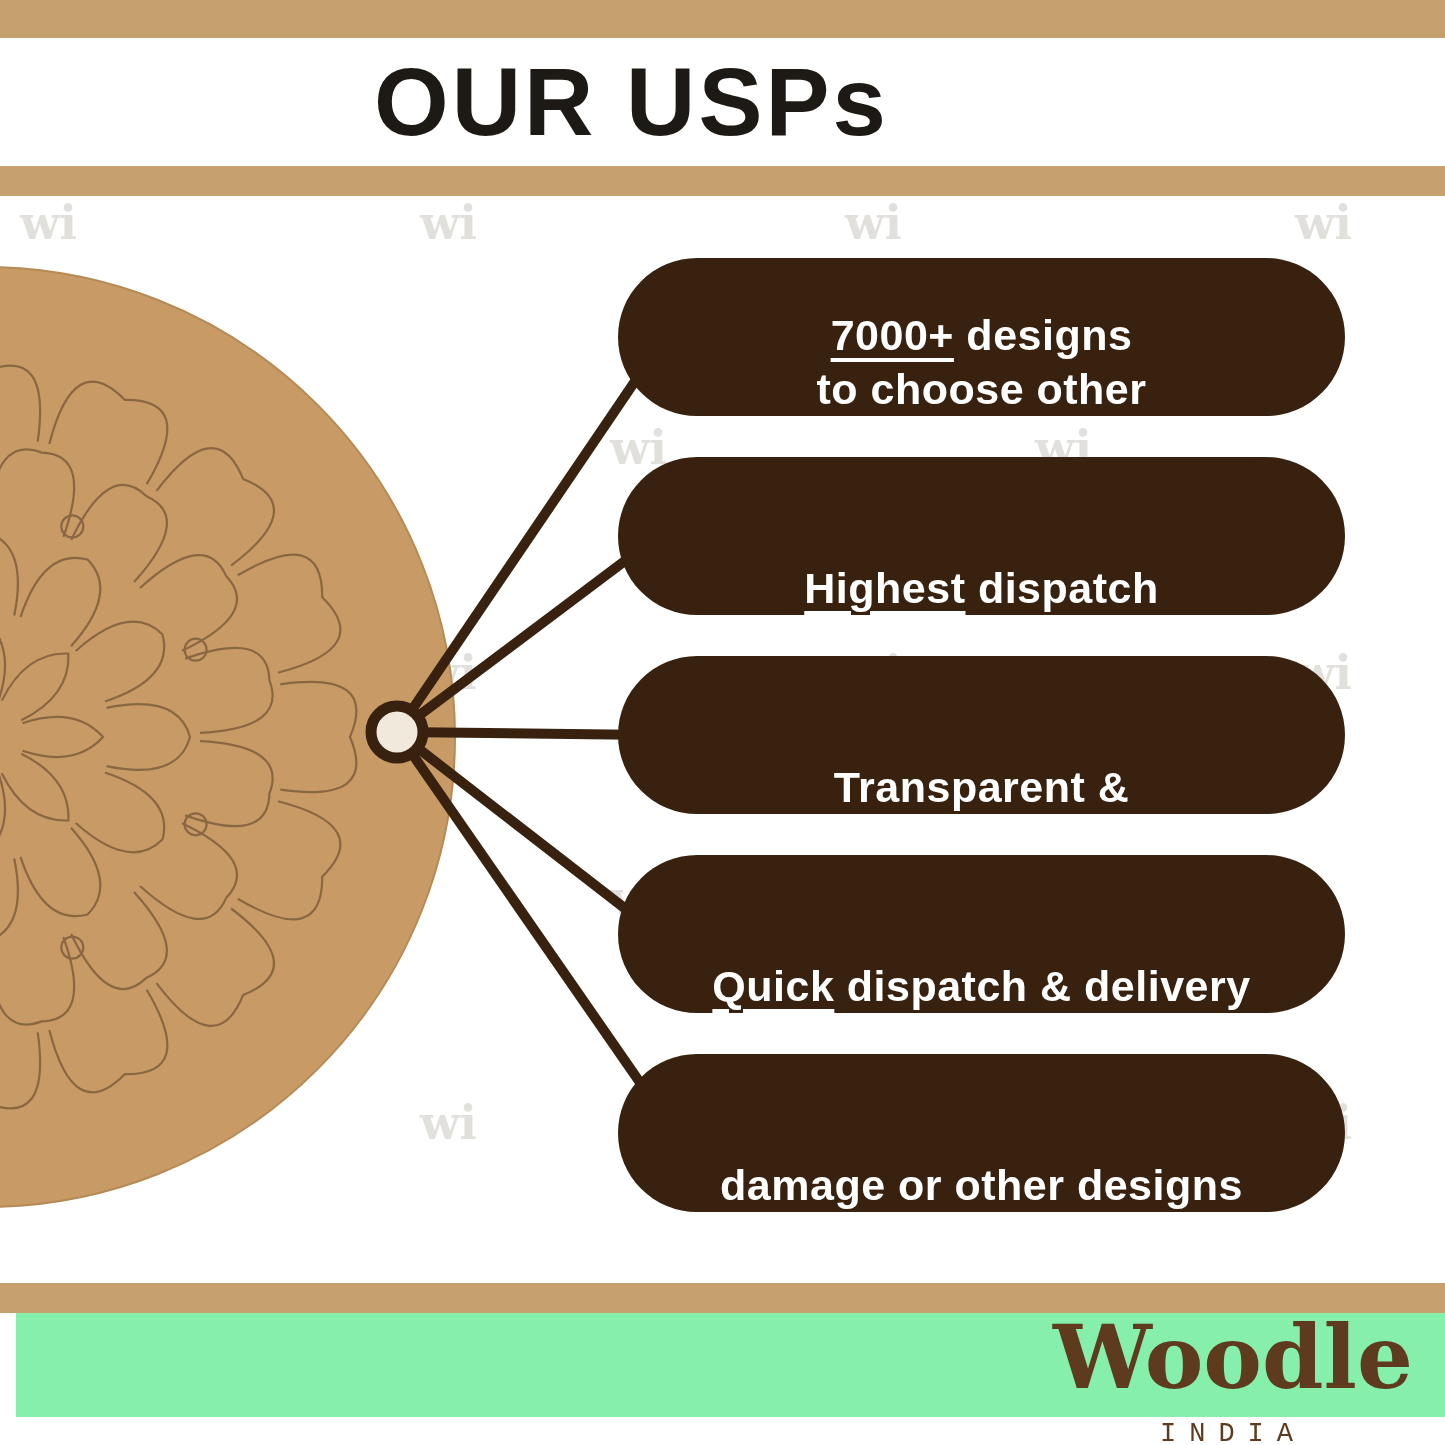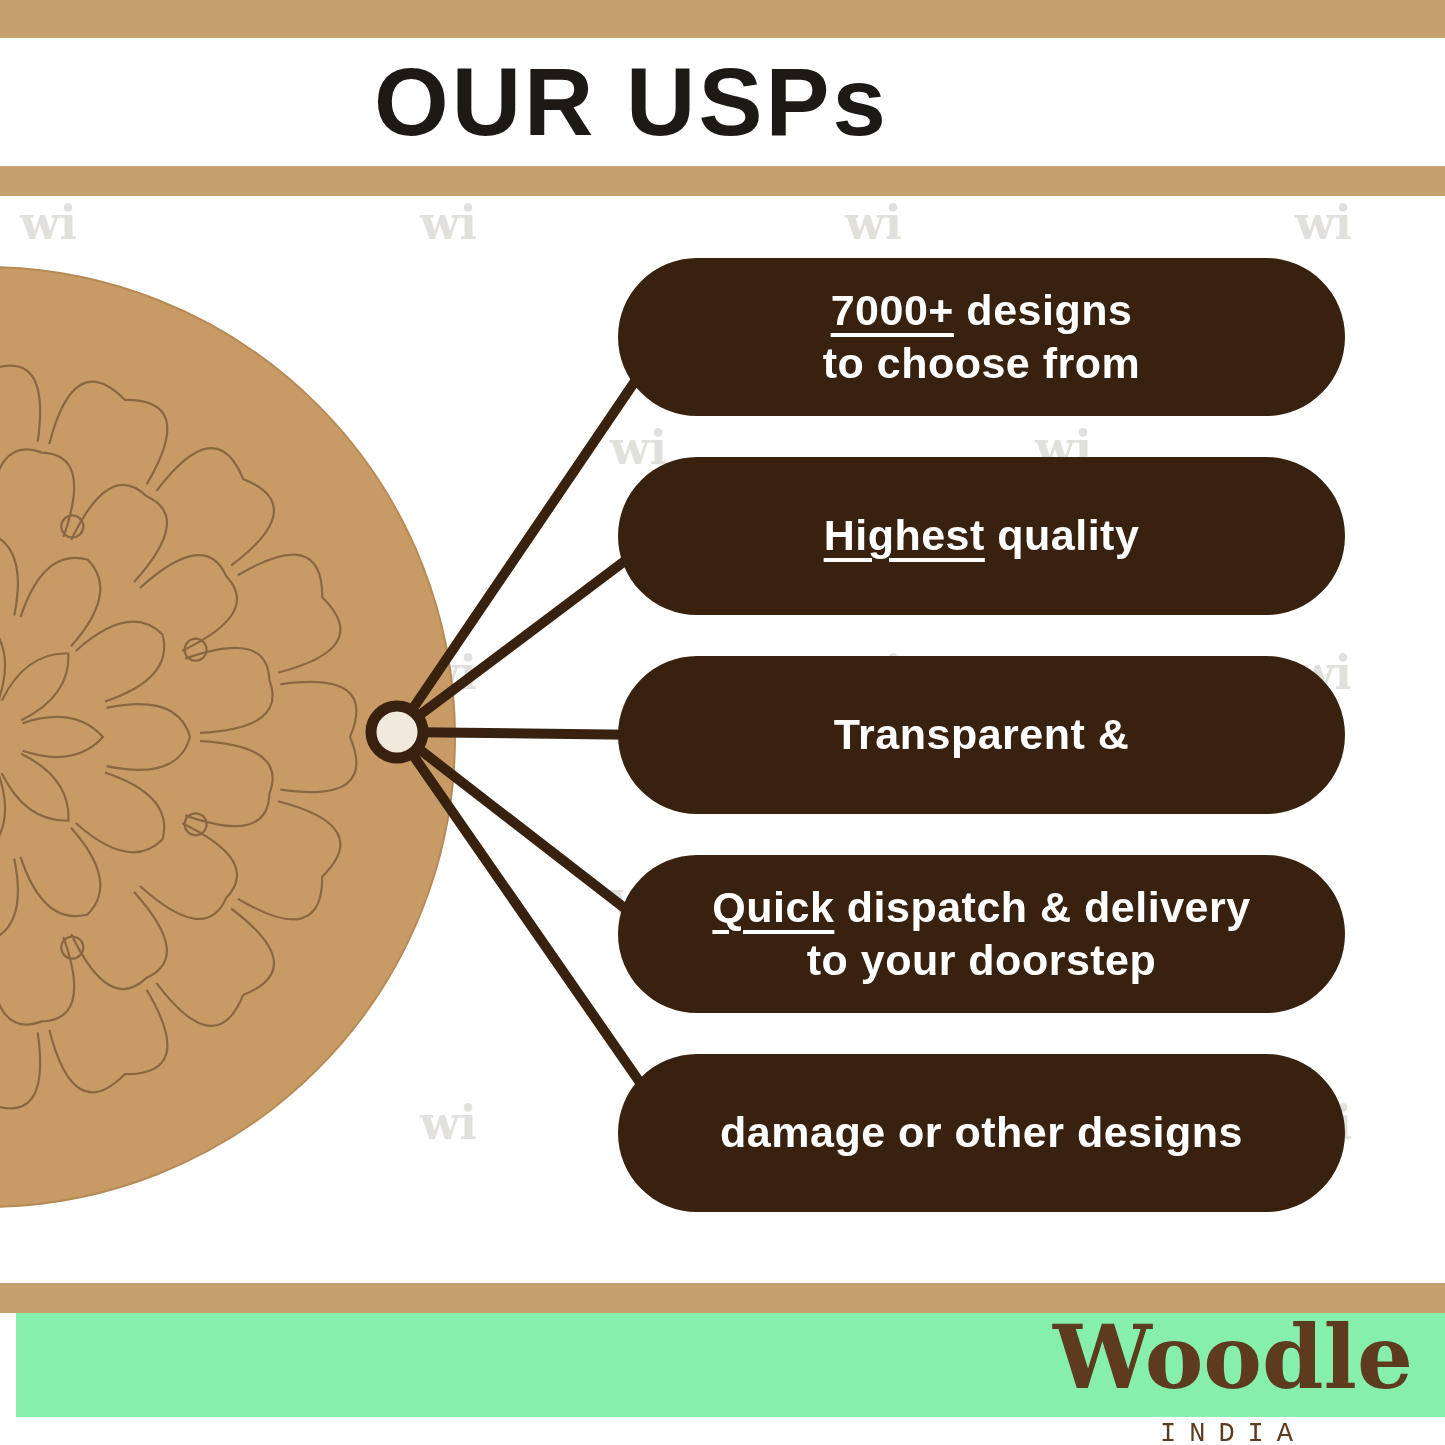--- a/index.html
+++ b/index.html
@@ -46,21 +46,21 @@
   .hub{fill:#F1E9DC;stroke:var(--line,#38220F);stroke-width:11;}
 
   .pills{
     position:absolute;left:618px;top:62px;width:727px;
     display:flex;flex-direction:column;gap:41px;
   }
   .pill{
     height:158px;border-radius:80px;
     background:var(--pill,#38220F);
     color:#ffffff;
-    display:flex;flex-direction:column;align-items:center;justify-content:center;
+    display:flex;flex-direction:column;align-items:center;justify-content:flex-end;
     text-align:center;
   }
   .pill-line{
     font-size:43px;font-weight:bold;line-height:1.24;letter-spacing:.5px;
     white-space:nowrap;
   }
   .pill-line .u{
     text-decoration:underline;
     text-decoration-thickness:3.5px;
     text-underline-offset:8px;
@@ -189,31 +189,30 @@
       <line class="conn" x1="397" y1="536" x2="658" y2="340"></line>
       <line class="conn" x1="397" y1="536" x2="652" y2="539"></line>
       <line class="conn" x1="397" y1="536" x2="658" y2="738"></line>
       <line class="conn" x1="397" y1="536" x2="675" y2="937"></line>
       <circle class="hub" cx="397" cy="536" r="26"></circle>
     </svg>
 
     <div class="pills">
         <div class="pill">
           <div class="pill-line"><span class="u">7000+</span><span> designs</span></div>
-          <div class="pill-line"><span>to choose from</span></div>
-        </div>
-        <div class="pill">
-          <div class="pill-line"><span class="u">Highest</span><span> quality</span></div>
+          <div class="pill-line"><span>to choose other</span></div>
+        </div>
+        <div class="pill">
+          <div class="pill-line"><span class="u">Highest</span><span> dispatch</span></div>
         </div>
         <div class="pill">
           <div class="pill-line"><span>Transparent &amp;</span></div>
         </div>
         <div class="pill">
           <div class="pill-line"><span class="u">Quick</span><span> dispatch &amp; delivery</span></div>
-          <div class="pill-line"><span>to your doorstep</span></div>
         </div>
         <div class="pill">
           <div class="pill-line"><span>damage or other designs</span></div>
         </div>
       </div>
   </div>
 
   <div class="band band-bottom"></div>
 
   <div class="footer">

